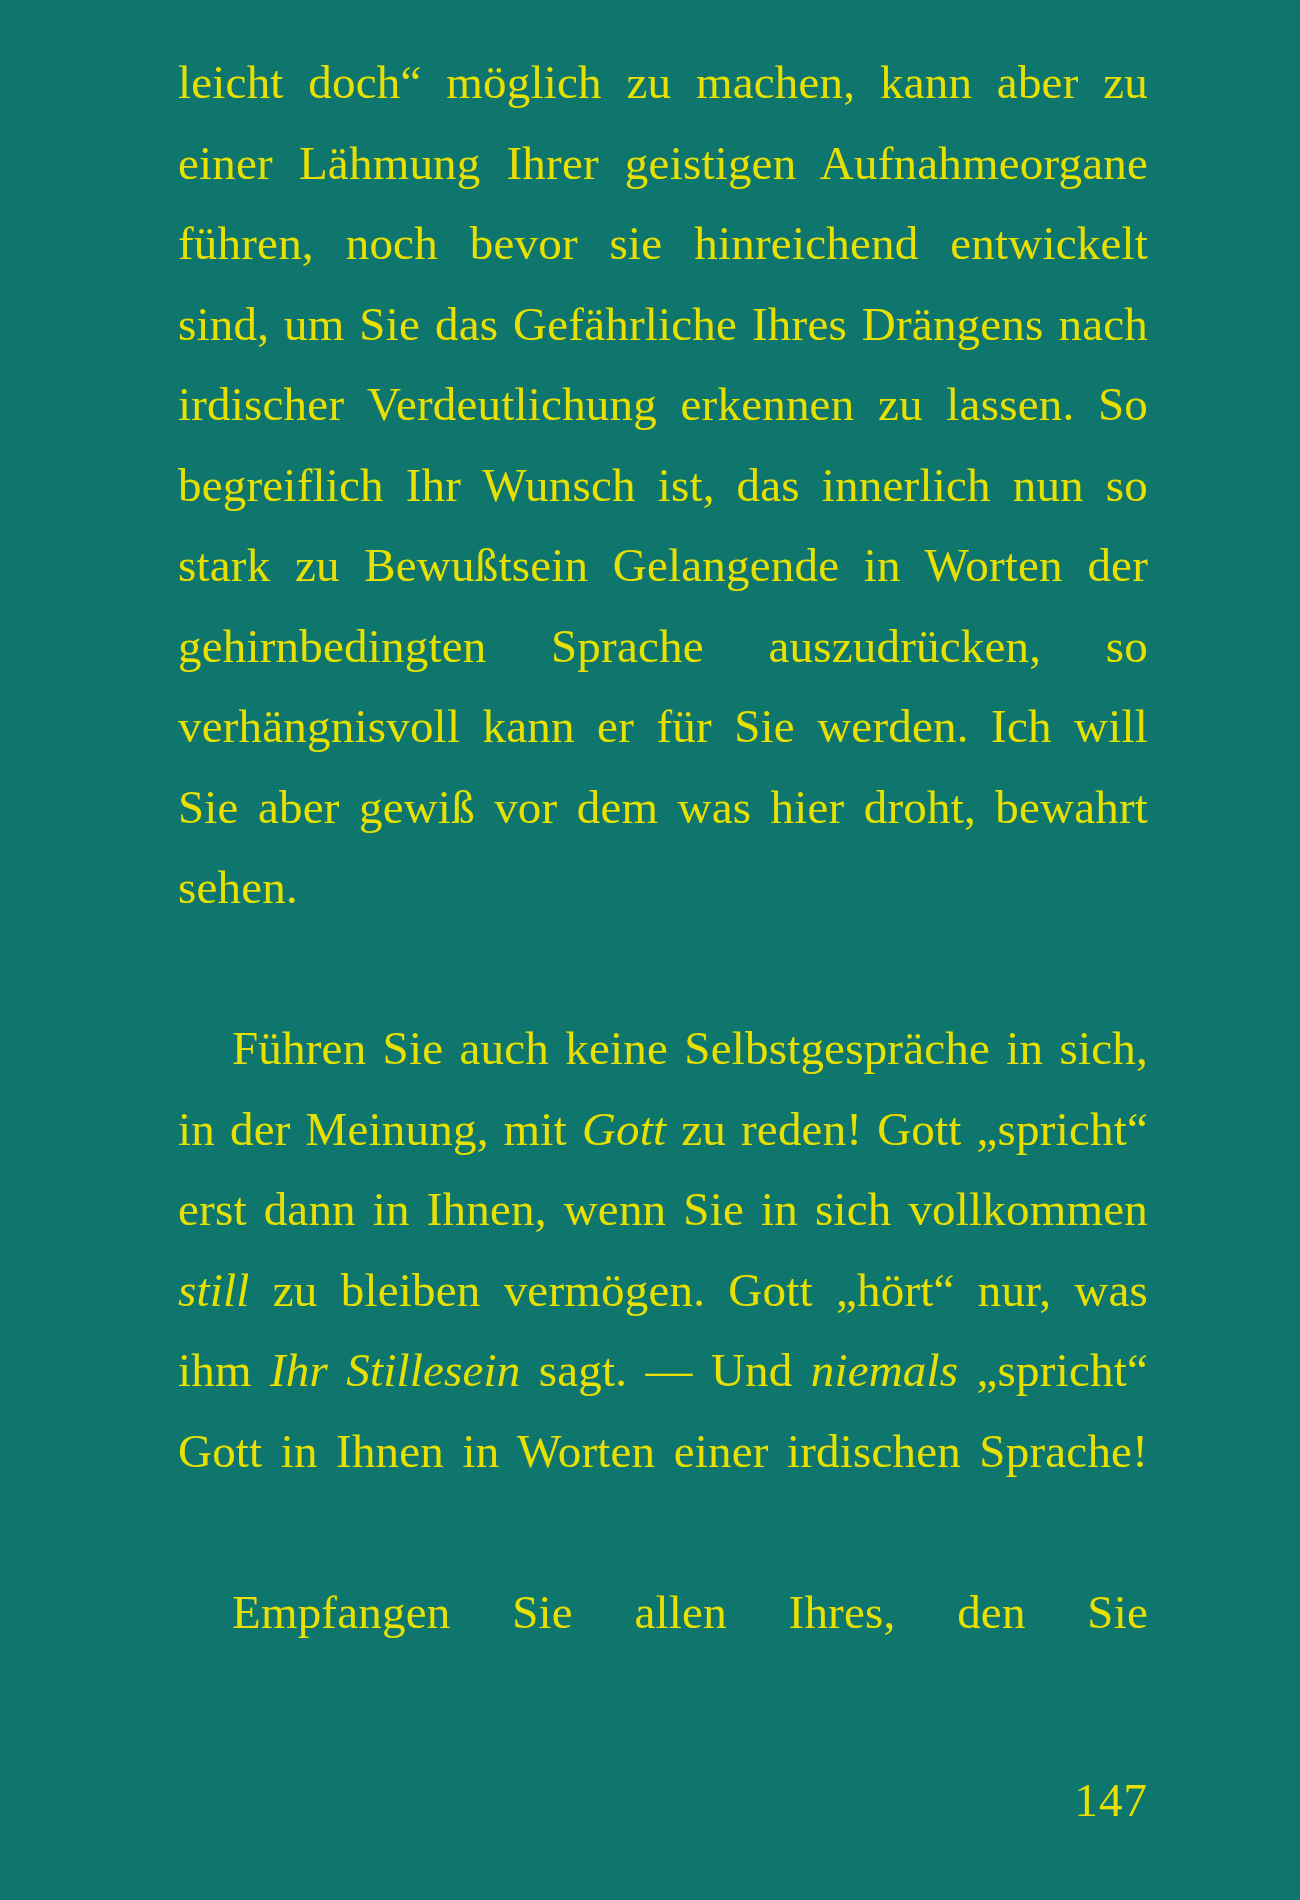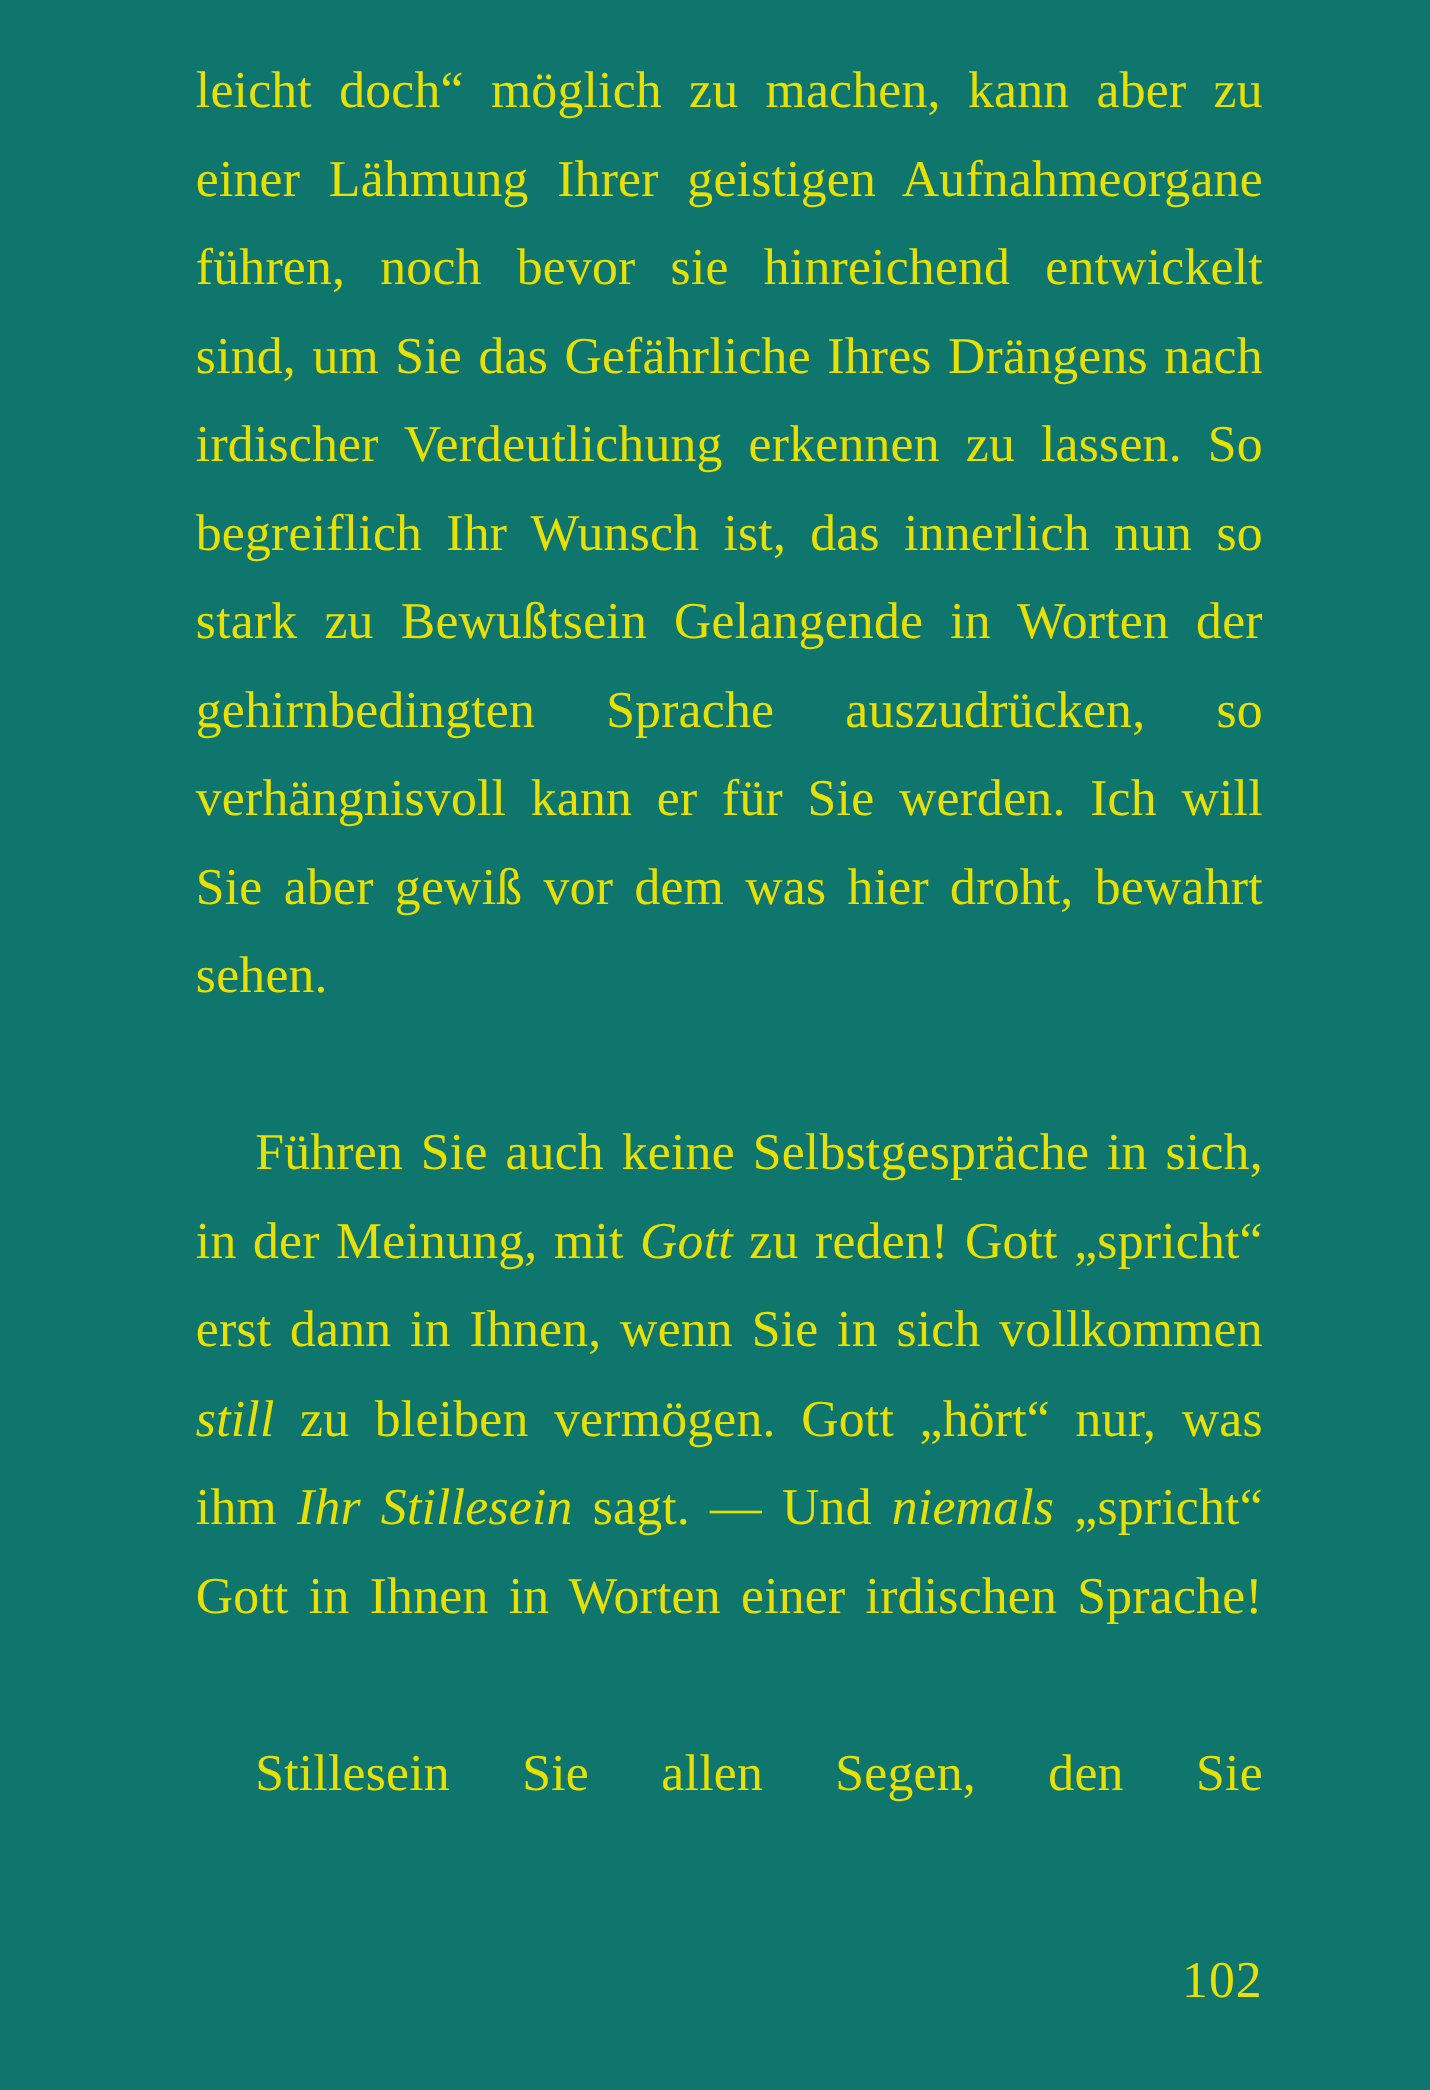--- a/index.html
+++ b/index.html
@@ -70,20 +70,20 @@
 
     <p class="para">
       <span>leicht doch“ möglich zu machen, kann aber zu einer Lähmung Ihrer geistigen Aufnahmeorgane führen, noch bevor sie hinreichend entwickelt sind, um Sie das Gefährliche Ihres Drängens nach irdischer Verdeutlichung erkennen zu lassen. So begreiflich Ihr Wunsch ist, das innerlich nun so stark zu Bewußtsein Gelangende in Worten der gehirnbedingten Sprache auszudrücken, so verhängnisvoll kann er für Sie werden. Ich will Sie aber gewiß vor dem was hier droht, bewahrt sehen.</span>
     </p>
 
     <p class="para indent">
       <span>Führen Sie auch keine Selbstgespräche in sich, in der Meinung, mit </span><span class="it">Gott</span><span> zu reden! Gott „spricht“ erst dann in Ihnen, wenn Sie in sich vollkommen </span><span class="it">still</span><span> zu bleiben vermögen. Gott „hört“ nur, was ihm </span><span class="it">Ihr Stillesein</span><span> sagt. — Und </span><span class="it">niemals</span><span> „spricht“ Gott in Ihnen in Worten einer irdischen Sprache!</span>
     </p>
 
     <p class="para indent">
-      <span>Stillesein Sie allen Segen, den Sie</span>
+      <span>Empfangen Sie allen Ihres, den Sie</span>
     </p>
 
   </div>
 
-  <div class="folio">102</div>
+  <div class="folio">147</div>
 
 </div>
 
 </body></html>

